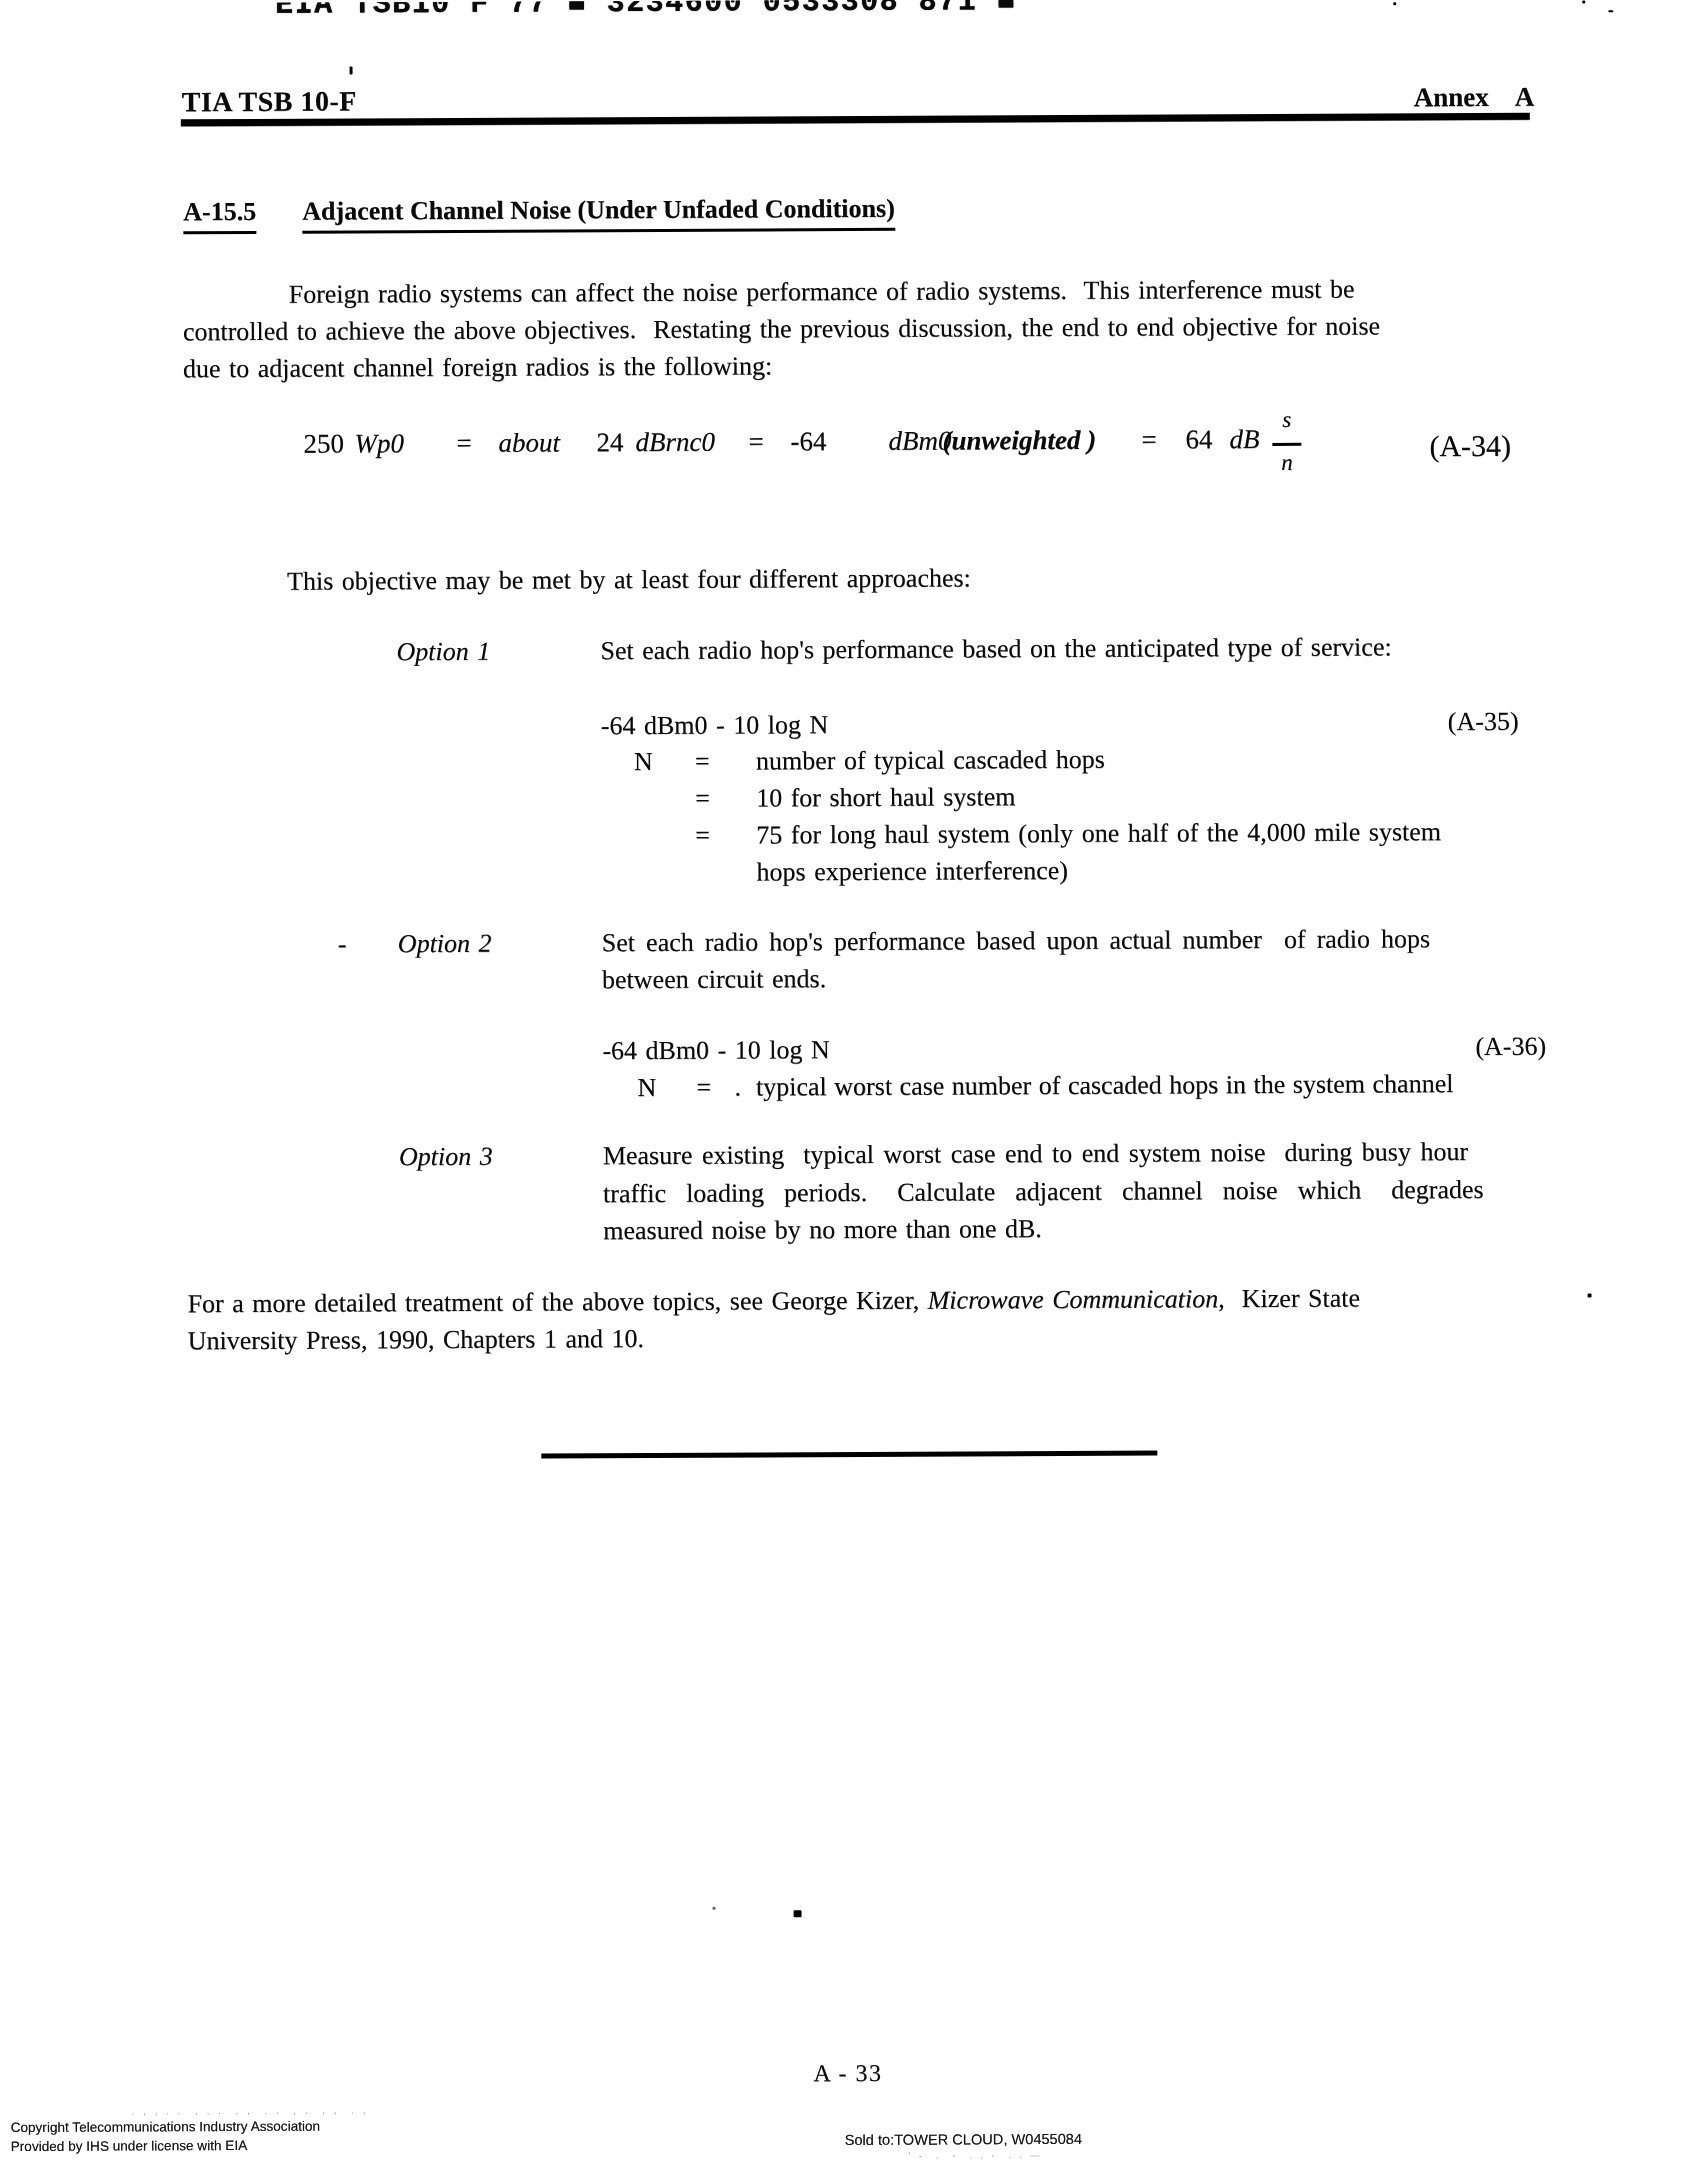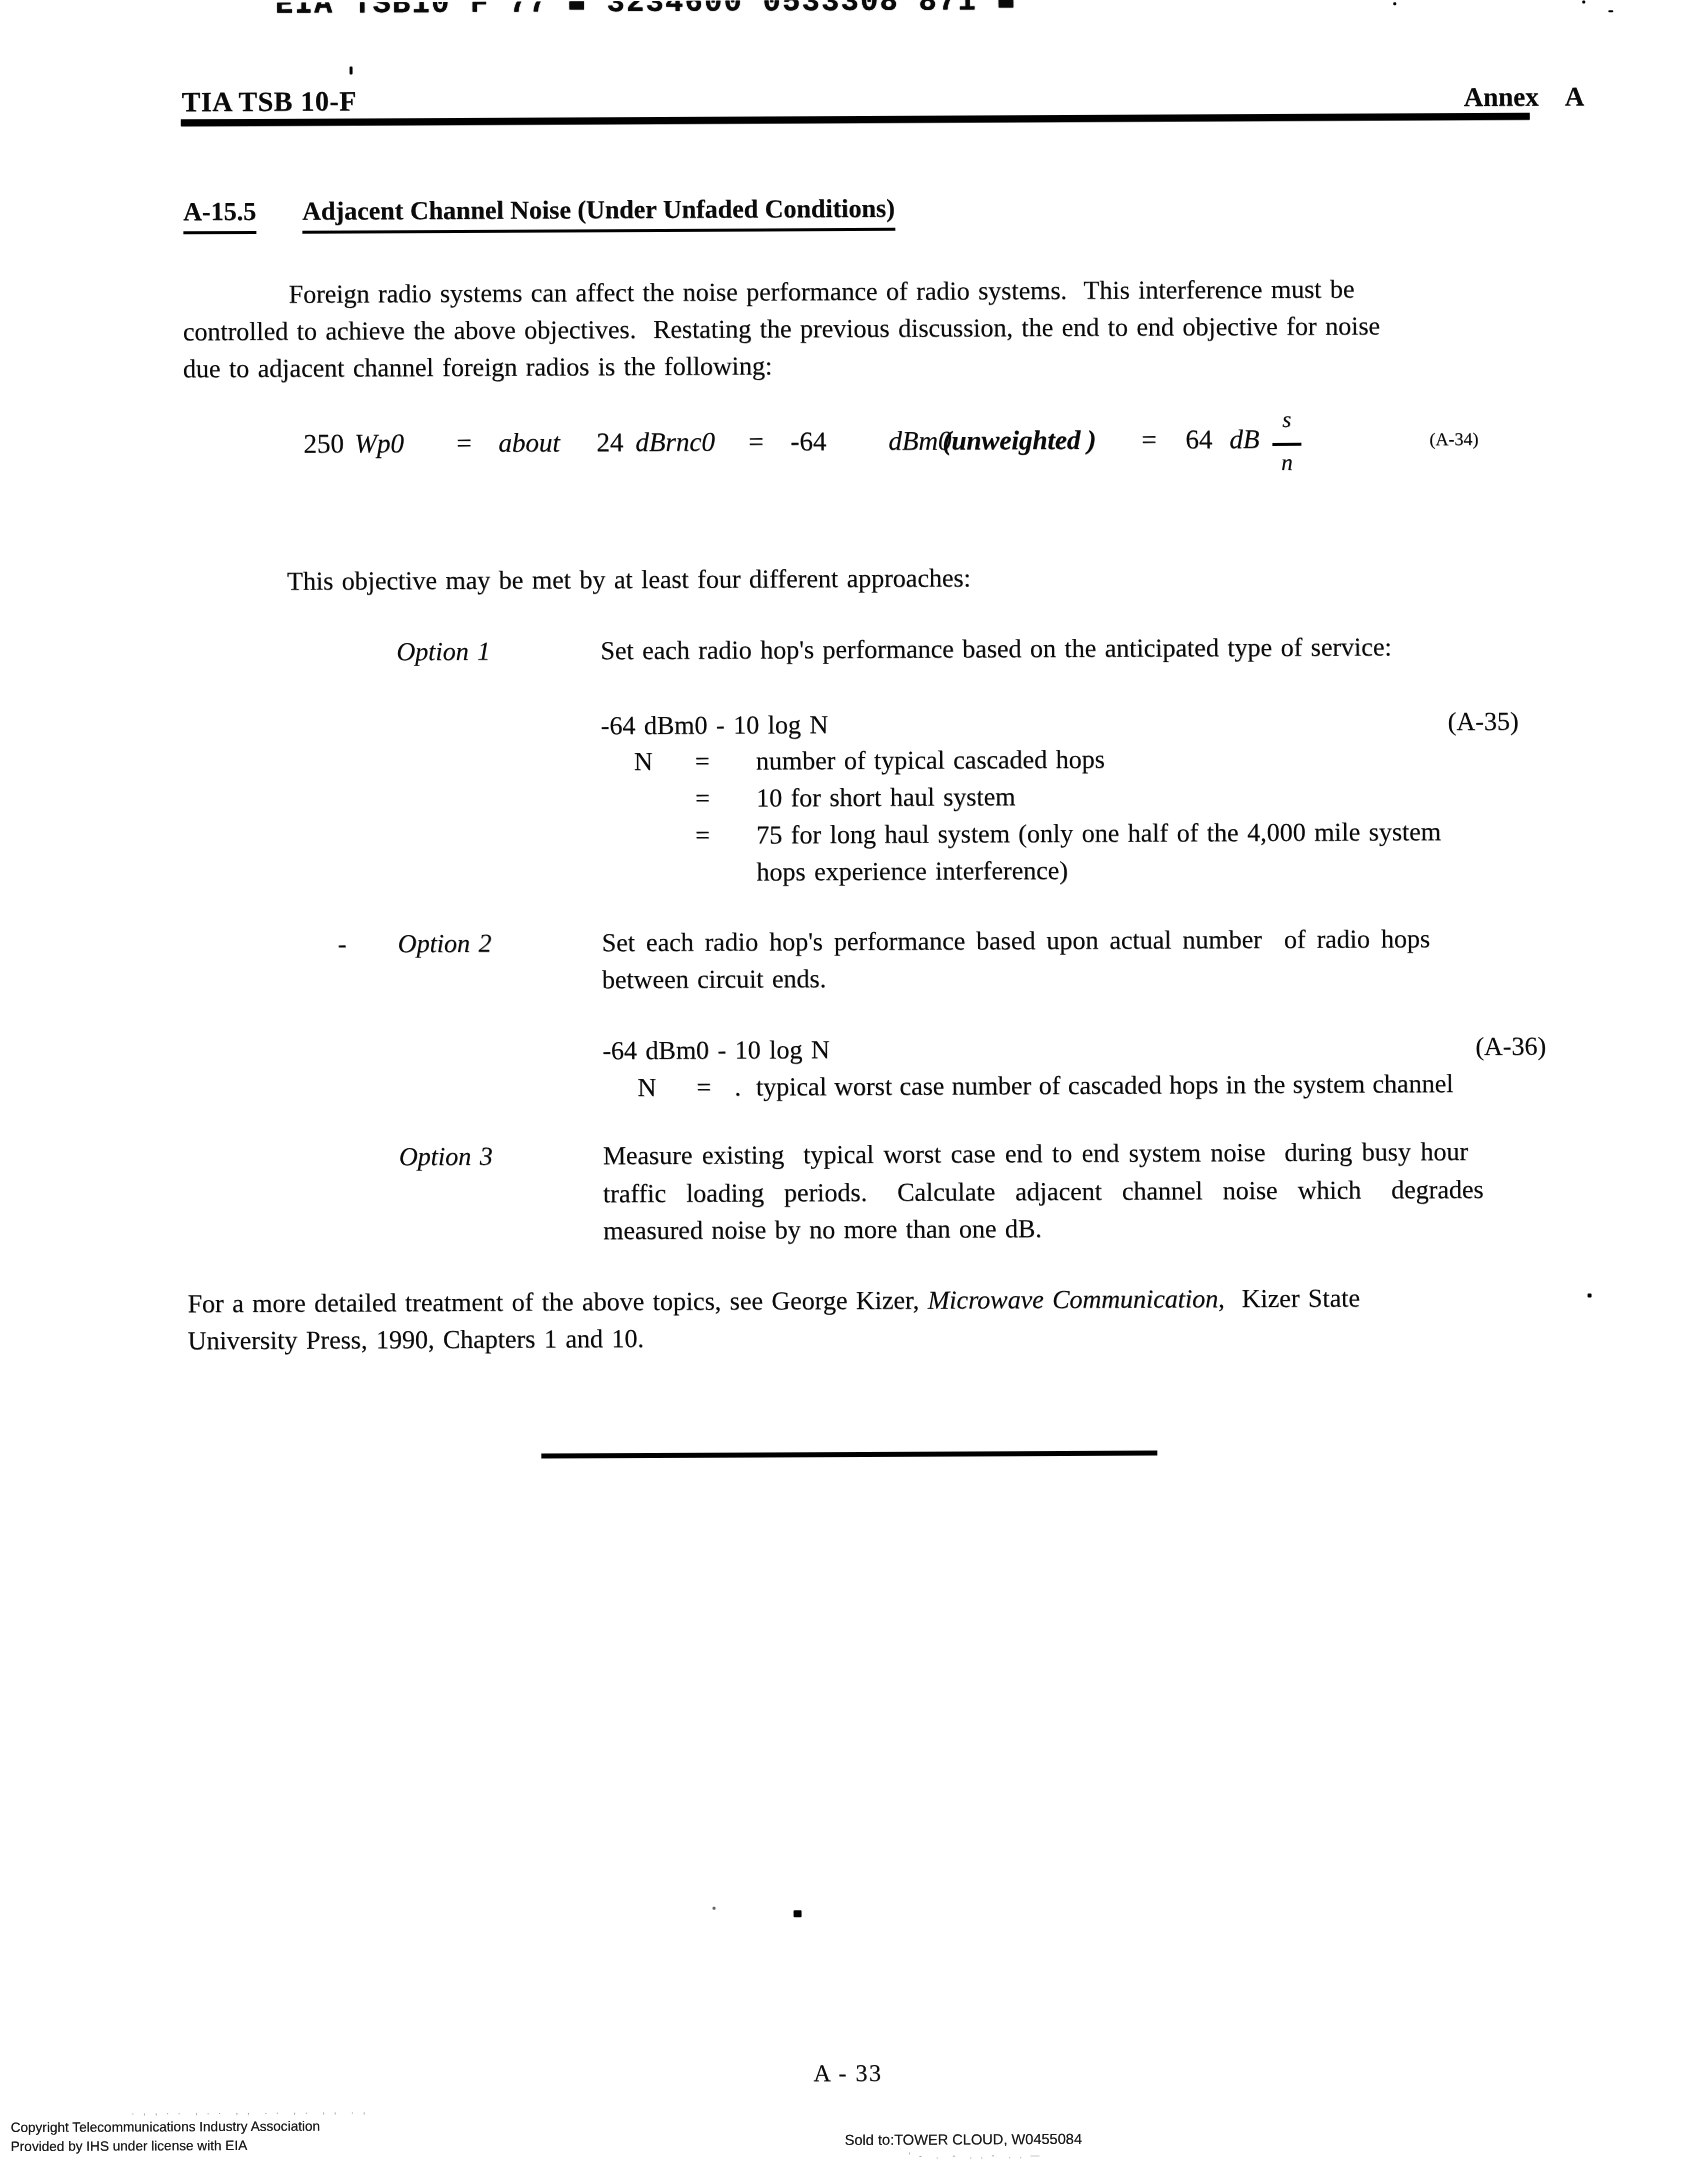--- a/index.html
+++ b/index.html
@@ -33,21 +33,21 @@
 <body>
 
 <div class="page">
   <div class="skew">
 
     <div class="banner">
       <span>EIA TSB10 F  77 ■ 3234600 0533308 871 ■</span>
     </div>
 
     <div class="t serif b" style="left:186px;top:83px;font-size:28px;letter-spacing:0.5px;">TIA TSB 10-F</div>
-    <div class="t serif b" style="left:1468px;top:85px;font-size:27px;word-spacing:7px;">Annex  A</div>
+    <div class="t serif b" style="left:1418px;top:85px;font-size:27px;word-spacing:7px;">Annex  A</div>
     <div class="hrule"></div>
 
     <div class="t serif b underl" style="left:187px;top:194px;font-size:26px;">A-15.5</div>
     <div class="t serif b underl" style="left:306px;top:194px;font-size:26px;">Adjacent Channel Noise (Under Unfaded Conditions)</div>
 
     <div class="t serif body-line" style="left:292px;top:276px;">Foreign radio systems can affect the noise performance of radio systems.  This interference must be</div>
     <div class="t serif body-line" style="left:186px;top:313px;">controlled to achieve the above objectives.  Restating the previous discussion, the end to end objective for noise</div>
     <div class="t serif body-line" style="left:186px;top:350px;">due to adjacent channel foreign radios is the following:</div>
 
     <div>
@@ -62,21 +62,21 @@
       <span class="t serif eq-tok it" style="left:851px;top:426px;margin-left:40px;">dBm0</span>
       <span class="t serif eq-tok it" style="left:945px;top:426px;font-weight:bold;">(unweighted )</span>
       <span class="t serif eq-tok" style="left:1144px;top:426px;">=</span>
       <span class="t serif eq-tok" style="left:1188px;top:426px;">64</span>
       <span class="t serif eq-tok it" style="left:1232px;top:426px;">dB</span>
       <span class="frac serif" style="left:1273px;top:409px;">
         <span class="fn">s</span>
         <span class="bar"></span>
         <span class="fn">n</span>
       </span>
-      <span class="t serif" style="left:1432px;top:432px;font-size:18px;">(A-34)</span>
+      <span class="t serif" style="left:1432px;top:432px;font-size:30px;">(A-34)</span>
     </div>
 
     <div class="t serif body-line" style="left:289px;top:563px;">This objective may be met by at least four different approaches:</div>
 
     <div class="t serif body-line it" style="left:398px;top:634px;">Option 1</div>
     <div class="t serif body-line" style="left:602px;top:634px;">Set each radio hop's performance based on the anticipated type of service:</div>
     <div class="t serif body-line" style="left:602px;top:709px;">-64 dBm0 - 10 log N</div>
     <div class="t serif body-line" style="left:1449px;top:709px;">(A-35)</div>
     <div class="t serif body-line" style="left:635px;top:745px;">N</div>
     <div class="t serif body-line" style="left:696px;top:745px;">=</div>

